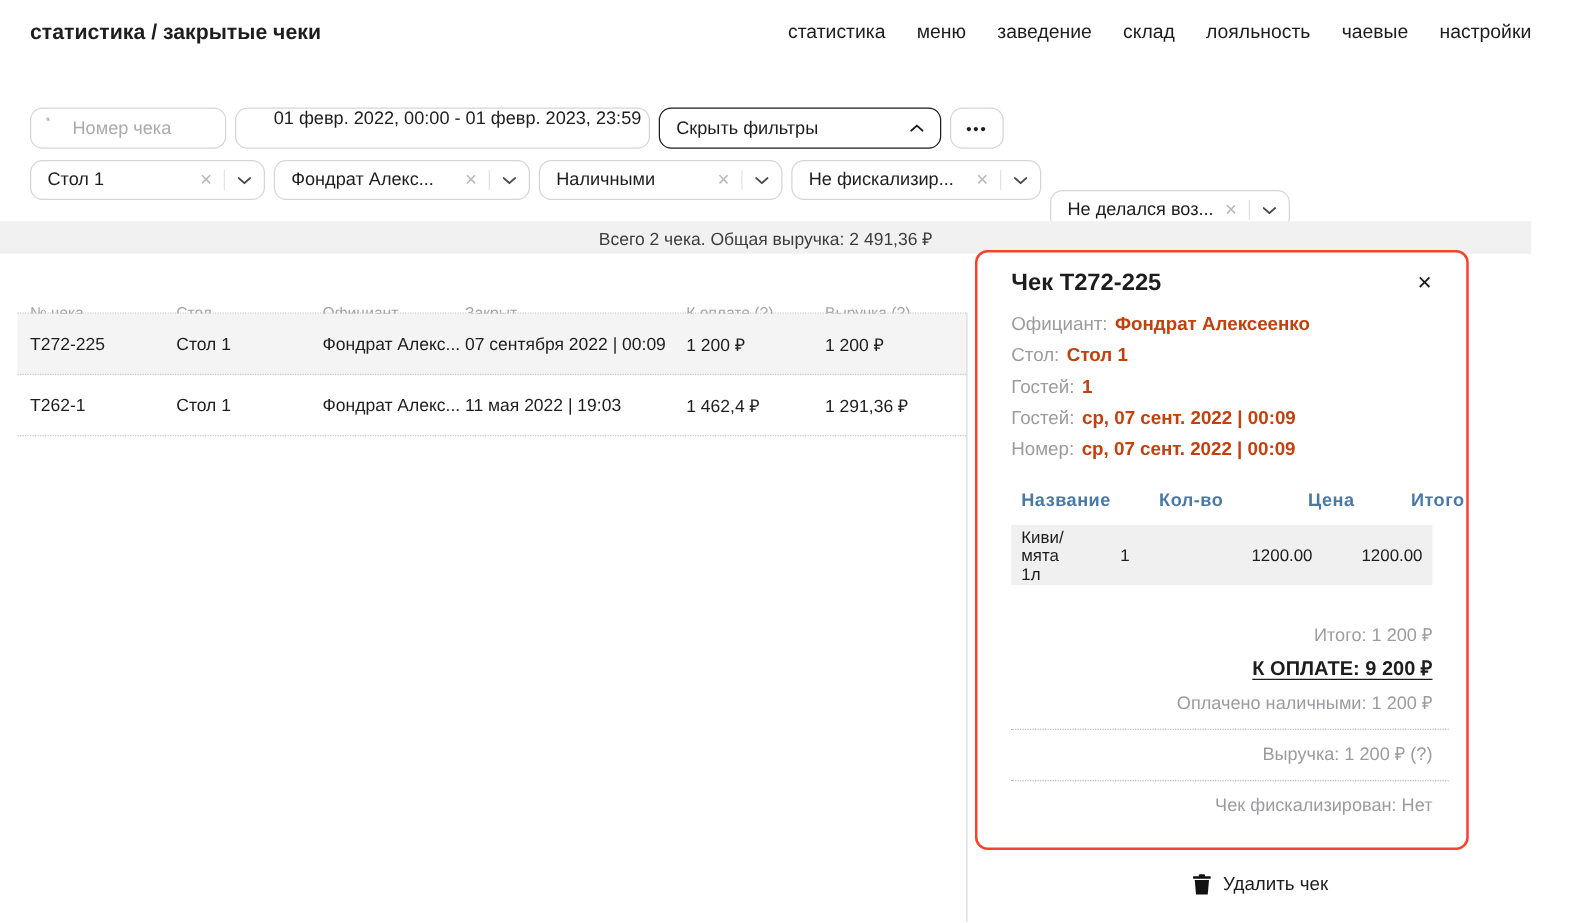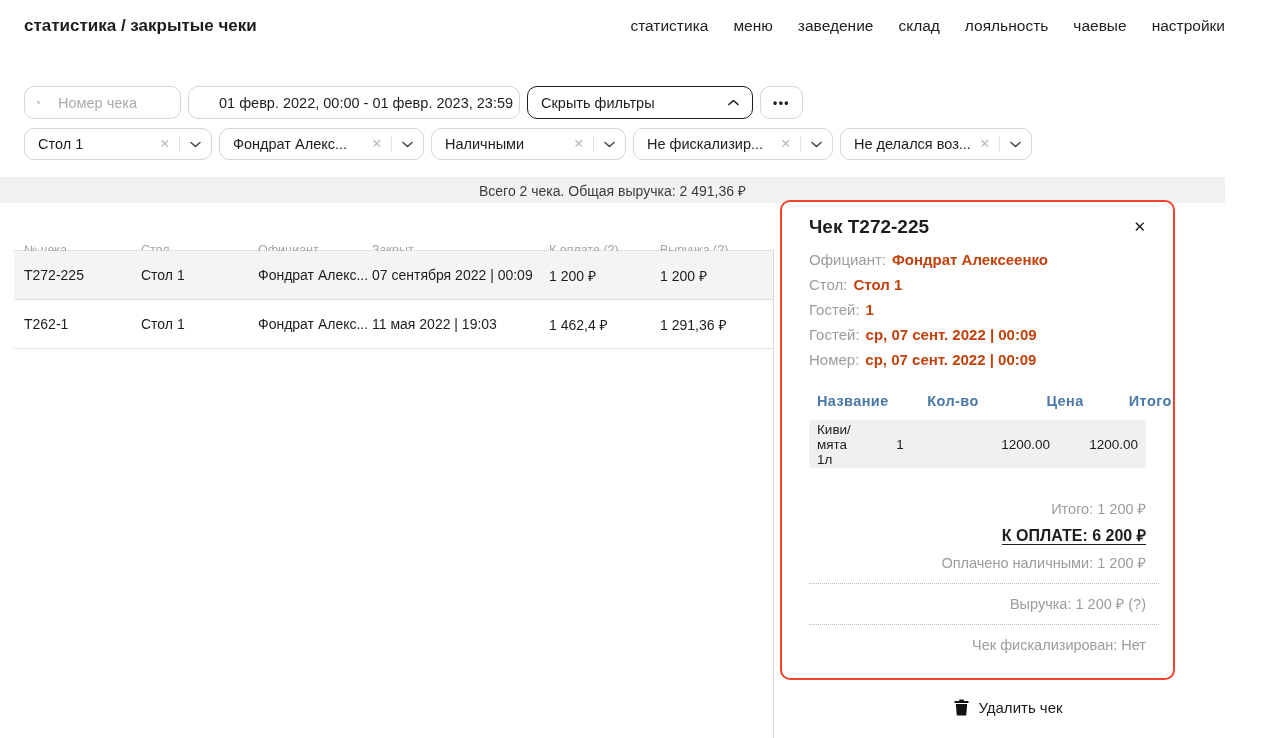--- a/index.html
+++ b/index.html
@@ -8,21 +8,21 @@
 
   
   .topbar{position:absolute;top:16px;left:24px;right:43px;display:flex;
           justify-content:space-between;align-items:center;}
   .breadcrumb{font-size:17px;font-weight:700;}
   .nav{display:flex;gap:25px;font-size:15.5px;}
   .nav span{cursor:pointer;white-space:nowrap;}
 
   
   .frow1{position:absolute;top:86px;left:24px;display:flex;gap:7px;height:33px;}
-  .inputbox{display:flex;align-items:center;border:1px solid #d6d6d8;border-radius:10px;
+  .inputbox{display:flex;border:1px solid #d6d6d8;border-radius:10px;
             box-sizing:border-box;height:33px;background:#fff;padding:0 12px;gap:18px;}
   .searchbox{width:157px;}
   .searchbox input{border:none;outline:none;width:110px;font:14.5px "Liberation Sans",sans-serif;
                    background:transparent;color:#1d1d1f;padding:0;}
   .searchbox input::placeholder{color:#ababaf;}
   .datebox{width:332px;font-size:14.5px;cursor:pointer;white-space:nowrap;}
   .hidebtn{width:226px;height:33px;border:1.5px solid #1d1d1f;border-radius:10px;background:#fff;
            display:flex;align-items:center;justify-content:space-between;box-sizing:border-box;
            padding:0 13px;font-size:14.5px;cursor:pointer;}
   .morebtn{width:43px;height:33px;border:1px solid #d6d6d8;border-radius:10px;background:#fff;
@@ -32,21 +32,21 @@
   
   .frow2{position:absolute;top:128px;left:24px;display:flex;gap:7px;height:32px;}
   .chip{display:flex;align-items:center;border:1px solid #d6d6d8;border-radius:10px;
         box-sizing:border-box;height:32px;padding:0 10px 0 13px;font-size:14.5px;
         background:#fff;cursor:pointer;}
   .chip .lbl{flex:1;white-space:nowrap;overflow:hidden;}
   .chip .x{color:#b9b9bd;font-size:12.5px;margin:0 9px 0 6px;cursor:pointer;line-height:1;}
   .chip .vsep{width:1px;height:16px;background:#e3e3e5;}
   .chip .chev{margin-left:10px;display:flex;cursor:pointer;}
   .chip-0{width:188px;}.chip-1{width:205px;}.chip-2{width:195px;}
-  .chip-3{width:200px;}.chip-4{width:192px;}
+  .chip-3{width:200px;}.chip-4{width:192px;margin-top:24px;}
 
   
   .summary{position:absolute;top:177px;left:0;width:1225px;height:26px;background:#f1f1f2;
            display:flex;align-items:center;justify-content:center;font-size:14px;color:#3c3c3e;}
 
   
   .thead{position:absolute;top:219px;left:14px;width:759px;height:18px;
          font-size:12.5px;color:#a3a3a7;margin-top:24px;}
   .thead span{position:absolute;top:0;white-space:nowrap;}
   .c1{left:10px;}.c2{left:127px;}.c3{left:244px;}.c4{left:358px;}.c5{left:535px;}.c6{left:646px;}
@@ -258,21 +258,21 @@
       <div class="irow">
         <span>Киви/мята 1л</span>
         <span class="ctr">1</span>
         <span class="r">1200.00</span>
         <span class="r">1200.00</span>
       </div>
     </div>
 
     <div class="totals">
       <div class="line">Итого: 1 200 ₽</div>
-      <div class="line payable">К ОПЛАТЕ: 6 200 ₽</div>
+      <div class="line payable">К ОПЛАТЕ: 9 200 ₽</div>
       <div class="line">Оплачено наличными: 1 200 ₽</div>
       <hr class="dotsep">
       <div class="line">Выручка: 1 200 ₽  (?)</div>
       <hr class="dotsep">
       <div class="line">Чек фискализирован: Нет</div>
     </div>
   </div>
 
   <div class="deleterow">
     <svg width="15" height="17" viewBox="0 0 15 17">

